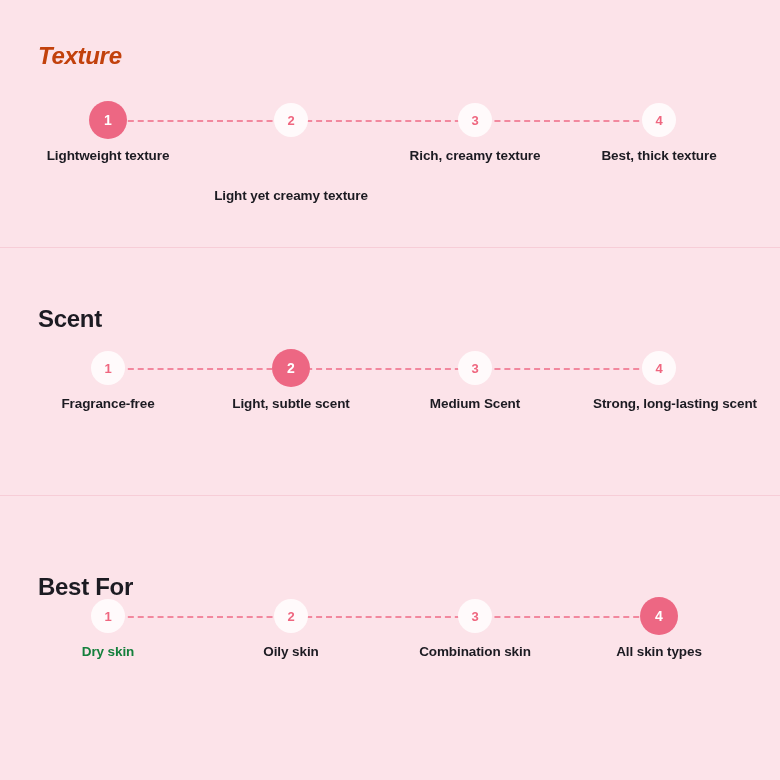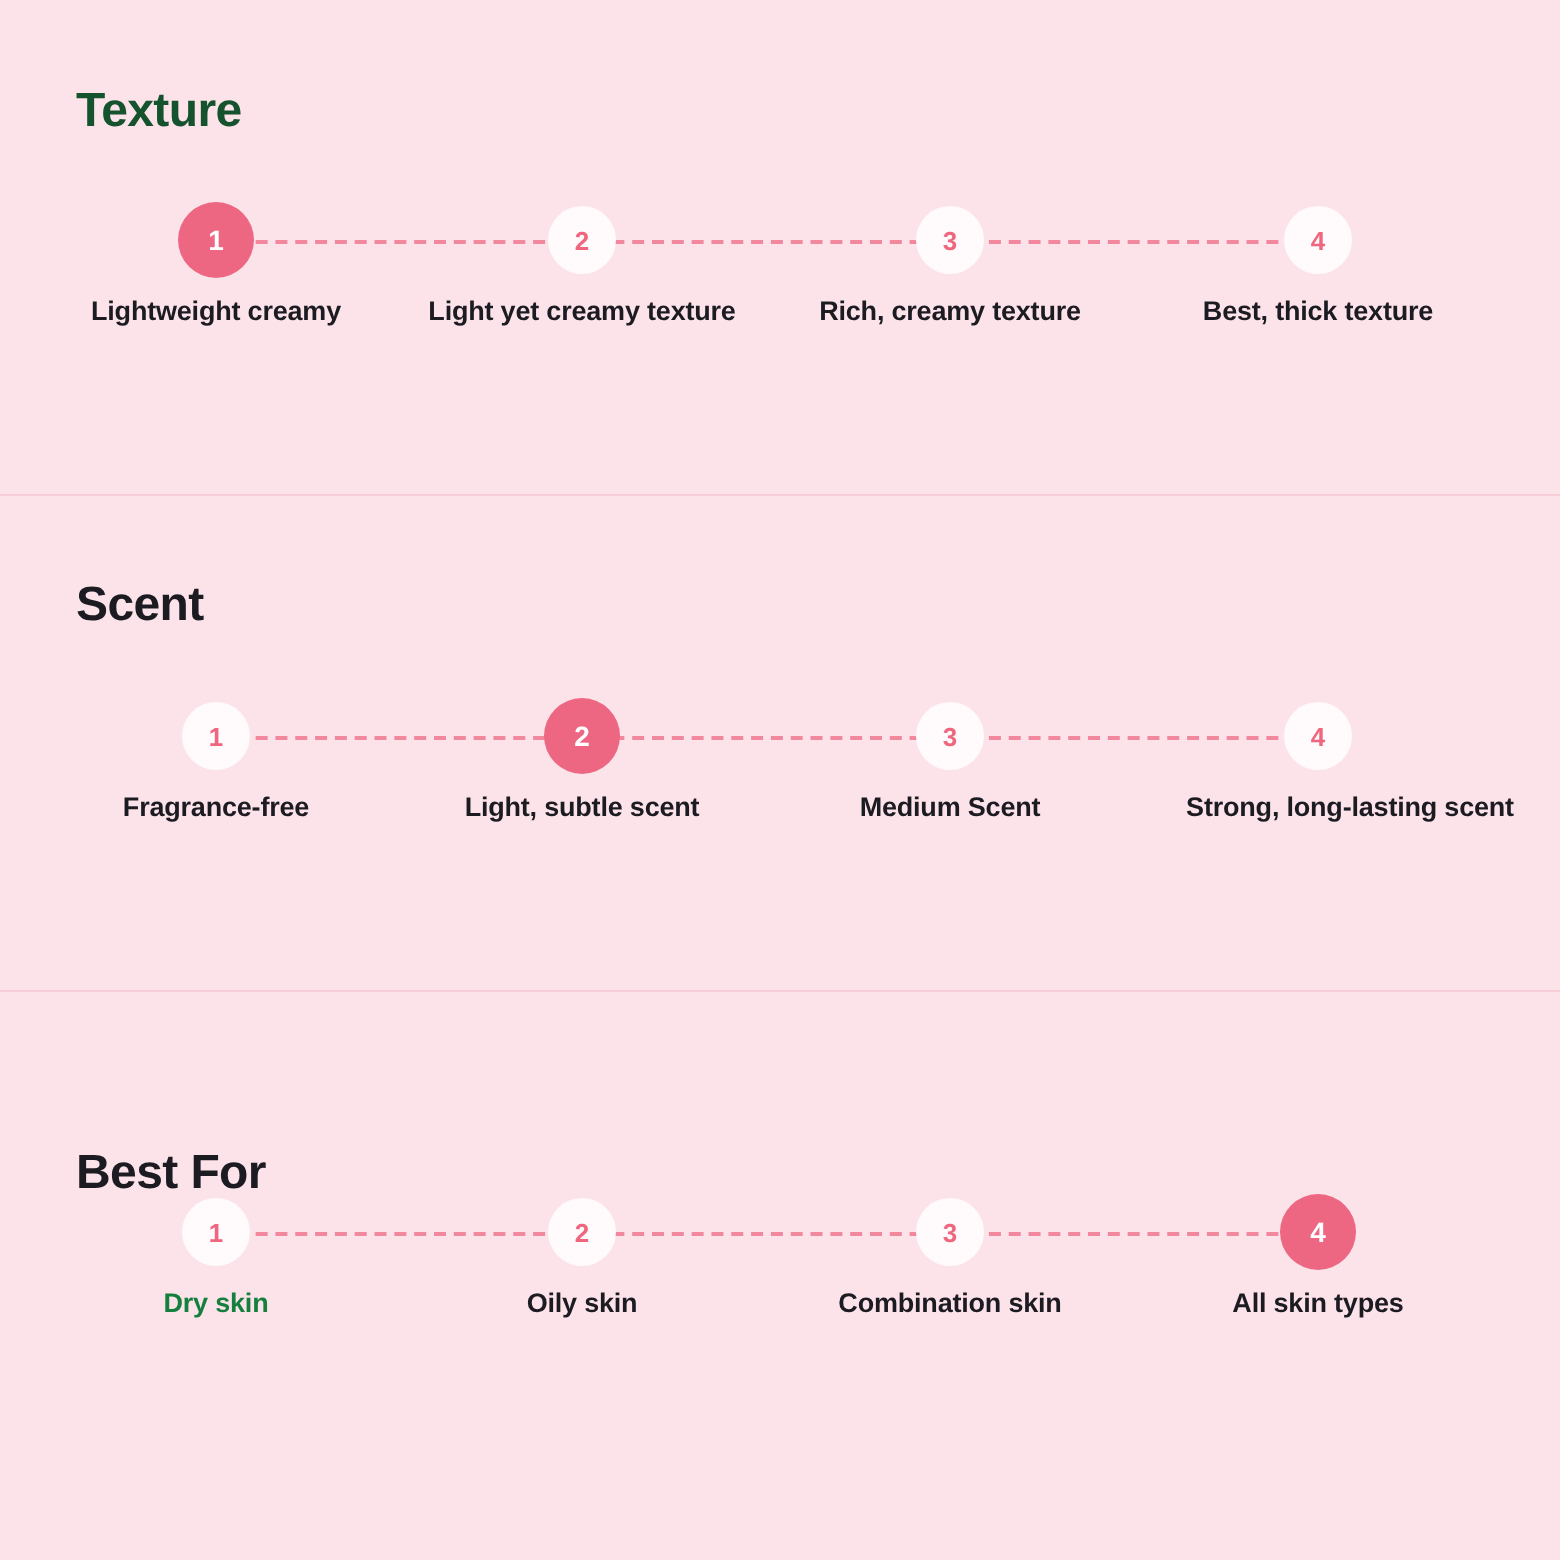--- a/index.html
+++ b/index.html
@@ -108,45 +108,45 @@
     font-weight: 700;
     line-height: 1.42;
     color: #1c1b22;
     letter-spacing: -0.1px;
   }
 
   
   .sec-texture .section-title { top: 44px; }
   .sec-texture .stepper      { top: 120px; }
 
-  .sec-scent   .section-title { top: 43px; }
+  .sec-scent   .section-title { top: 59px; }
   .sec-scent   .stepper       { top: 120px; }
 
   .sec-bestfor .section-title { top: 43px; margin-top: 36px; }
   .sec-bestfor .stepper       { top: 120px; }
 </style>
 </head>
 <body style="background: rgb(252, 227, 233);">
 
 <div class="page">
 
   <div class="section sec-texture">
-    <div class="section-title" style="color: #14532d;">Texture</div>
+    <div class="section-title" style="color: #c2410c; font-style: italic;">Texture</div>
 
     <div class="stepper">
       <div class="track" style="border-top-color: rgb(242, 136, 158);"></div>
 
       <div class="step active" style="left:108px;">
         <div class="dot" style="background: rgb(237, 103, 131); color: rgb(255, 255, 255);">1</div>
-        <div class="step-label" style="color: rgb(28, 27, 34);">Lightweight creamy</div>
+        <div class="step-label" style="color: rgb(28, 27, 34);">Lightweight texture</div>
       </div>
 
       <div class="step" style="left:291px;">
         <div class="dot" style="background: rgb(255, 250, 251); color: rgb(239, 102, 127);">2</div>
-        <div class="step-label" style="color: rgb(28, 27, 34);">Light yet creamy texture</div>
+        <div class="step-label" style="color: rgb(28, 27, 34); margin-top: 40px;">Light yet creamy texture</div>
       </div>
 
       <div class="step" style="left:475px;">
         <div class="dot" style="background: rgb(255, 250, 251); color: rgb(239, 102, 127);">3</div>
         <div class="step-label" style="color: rgb(28, 27, 34);">Rich, creamy texture</div>
       </div>
 
       <div class="step" style="left:659px;">
         <div class="dot" style="background: rgb(255, 250, 251); color: rgb(239, 102, 127);">4</div>
         <div class="step-label" style="color: rgb(28, 27, 34);">Best, thick texture</div>

